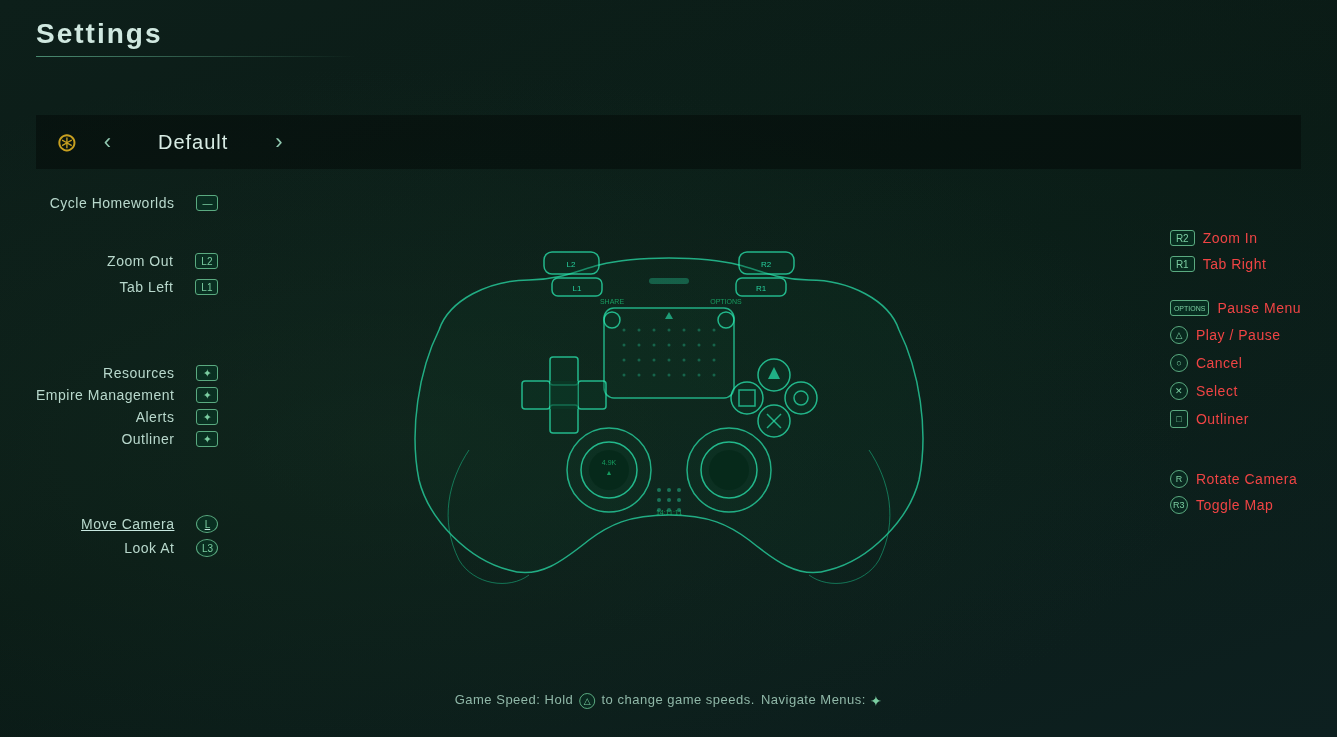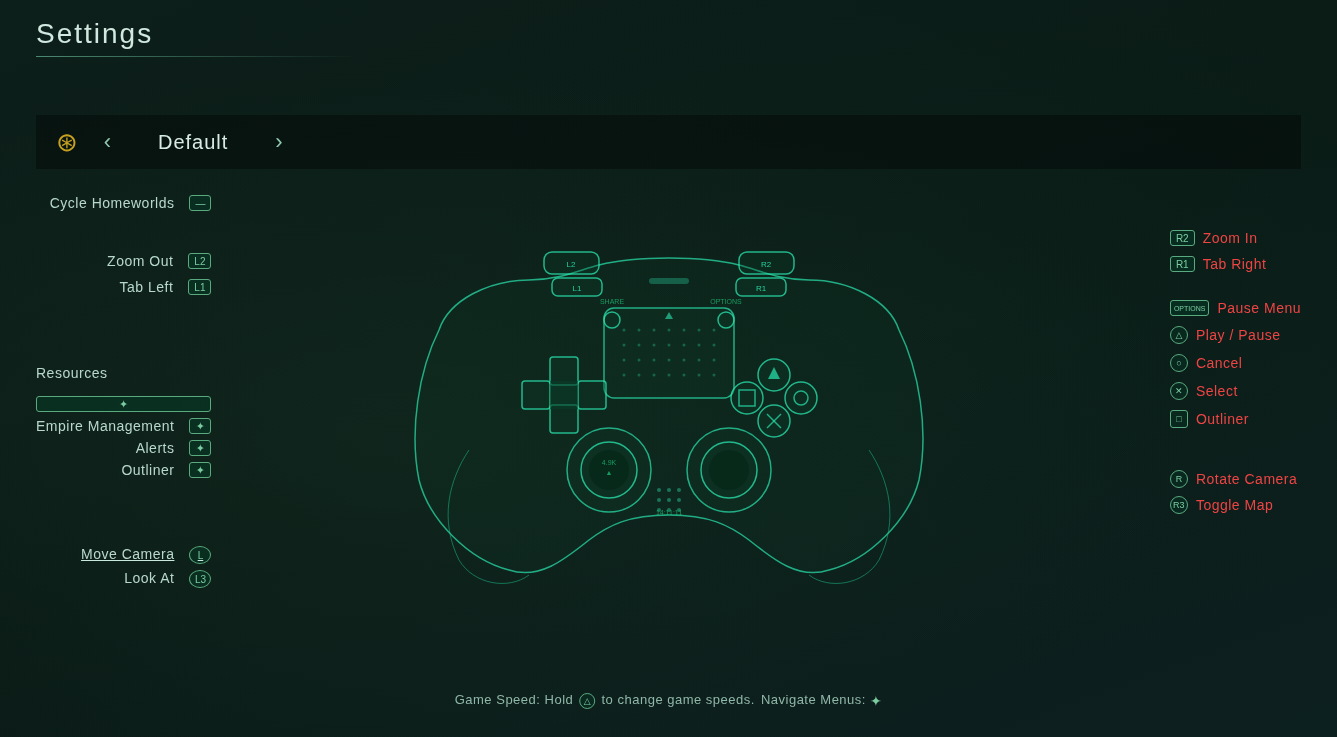--- a/index.html
+++ b/index.html
@@ -29,21 +29,21 @@
       width: 100%;
       height: 100%;
     }
 
     
     .page-title {
       position: absolute;
       top: 18px;
       left: 36px;
       font-size: 28px;
-      font-weight: 400;
+      font-weight: 700;
       color: #d0e8e0;
       letter-spacing: 2px;
     }
 
     .title-underline {
       position: absolute;
       top: 56px;
       left: 36px;
       width: 320px;
       height: 1px;
@@ -92,22 +92,23 @@
     .scheme-value {
       font-size: 20px;
       color: #d8ece4;
       letter-spacing: 1px;
       min-width: 100px;
       text-align: center;
     }
 
     .label-row {
       display: flex;
+      align-items: center;
       justify-content: flex-end;
-      gap: 15px;
+      gap: 22px;
       margin-bottom: 4px;
       white-space: nowrap;
     }
 
     .label-text {
       font-size: 14px;
       color: #b8d8cc;
       letter-spacing: 0.5px;
     }
 
@@ -264,21 +265,21 @@
     <div class="label-row" style="margin-bottom:10px;">
       <span class="label-text">Zoom Out</span>
       <span class="btn-badge">L2</span>
     </div>
 
     <div class="label-row" style="margin-bottom:70px;">
       <span class="label-text">Tab Left</span>
       <span class="btn-badge">L1</span>
     </div>
 
-    <div class="label-row" style="margin-bottom:6px;flex-direction:column;">
+    <div class="label-row" style="margin-bottom:6px;">
       <span class="label-text">Resources</span>
       <span class="btn-badge dpad">✦</span>
     </div>
 
     <div class="label-row" style="margin-bottom:6px;">
       <span class="label-text">Empire Management</span>
       <span class="btn-badge dpad">✦</span>
     </div>
 
     <div class="label-row" style="margin-bottom:6px;">

